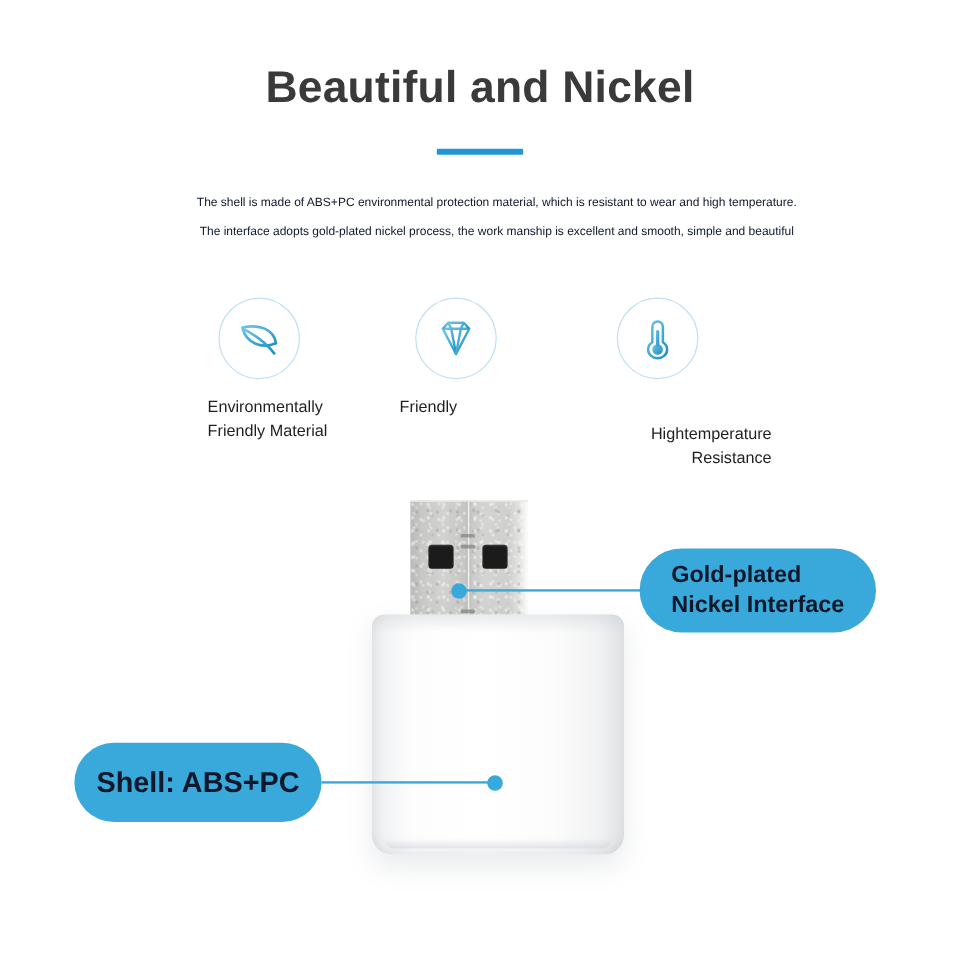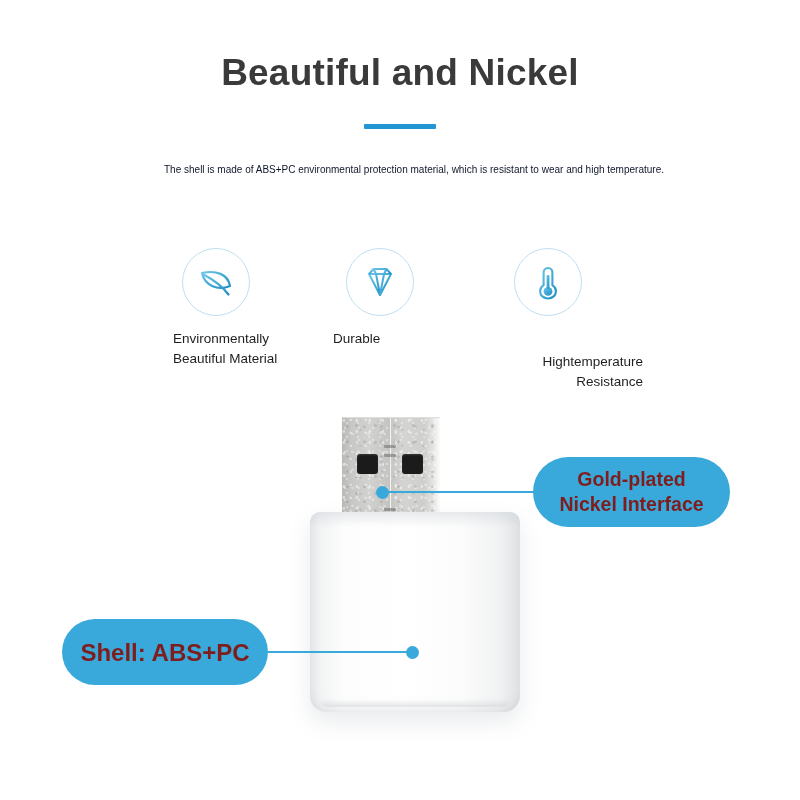--- a/index.html
+++ b/index.html
@@ -211,26 +211,25 @@
     left: 10px; bottom: 5px;
     width: 190px; height: 8px;
     border-radius: 0 0 14px 14px;
     background: linear-gradient(180deg, rgba(255,255,255,0), rgba(206,212,218,.5));
   }
 
   
   .pill {
     position: absolute;
     background: #38a9da;
-    color: #7f1d1d;
+    color: #0f172a;
     font-weight: bold;
     display: flex;
     align-items: center;
     justify-content: center;
-    text-align: center;
     line-height: 25px;
     white-space: pre-line;
   }
   .pill-right {
     left: 533px;
     top: 457px;
     width: 197px;
     height: 70px;
     border-radius: 35px;
     font-size: 19.5px;
@@ -265,60 +264,61 @@
 </head>
 <body>
 
 <div class="page">
 
   <div class="headline">Beautiful and Nickel</div>
   <div class="accent-rule"></div>
 
   <div class="body-copy">
     <span class="line">The shell is made of ABS+PC environmental protection material, which is resistant to wear and high temperature.</span>
+    <span class="line">The interface adopts gold-plated nickel process, the work manship is excellent and smooth, simple and beautiful</span>
   </div>
 
   <div class="features">
 
     <div class="feature f0">
       <div class="icon-circle">
         <svg width="40" height="40" viewBox="0 0 40 40" fill="none">
           <defs>
             <linearGradient id="gleaf" x1="0" y1="0" x2="1" y2="1">
               <stop offset="0%" stop-color="#6cc5e8"></stop>
               <stop offset="100%" stop-color="#1d8fc4"></stop>
             </linearGradient>
           </defs>
           <path d="M6 11 C20 8 32 12 34 24 C22 29 9 24 6 11 Z" stroke="url(#gleaf)" stroke-width="2.2" stroke-linejoin="round" fill="none"></path>
           <path d="M7.5 12.5 C18 18 26 24 32.5 32.5" stroke="url(#gleaf)" stroke-width="2.2" stroke-linecap="round" fill="none"></path>
         </svg>
       </div>
       <div class="feature-label">Environmentally
-Beautiful Material</div>
+Friendly Material</div>
     </div>
 
     <div class="feature f1">
       <div class="icon-circle">
         <svg width="40" height="40" viewBox="0 0 40 40" fill="none">
           <defs>
             <linearGradient id="gdia" x1="0" y1="0" x2="1" y2="1">
               <stop offset="0%" stop-color="#6cc5e8"></stop>
               <stop offset="100%" stop-color="#1d8fc4"></stop>
             </linearGradient>
           </defs>
           <g stroke="url(#gdia)" stroke-width="2" stroke-linejoin="round" fill="none">
             <path d="M9 12 L31 12 L20 33 Z"></path>
             <path d="M9 12 L13.5 7 L26.5 7 L31 12"></path>
             <path d="M13.5 7 L16 12 L20 33"></path>
             <path d="M26.5 7 L24 12 L20 33"></path>
             <path d="M16 12 L24 12"></path>
           </g>
         </svg>
       </div>
-      <div class="feature-label">Durable</div>
+      <div class="feature-label">Friendly</div>
     </div>
 
     <div class="feature f2">
       <div class="icon-circle">
         <svg width="40" height="40" viewBox="0 0 40 40" fill="none">
           <defs>
             <linearGradient id="gthm" x1="0" y1="0" x2="1" y2="1">
               <stop offset="0%" stop-color="#6cc5e8"></stop>
               <stop offset="100%" stop-color="#1d8fc4"></stop>
             </linearGradient>

